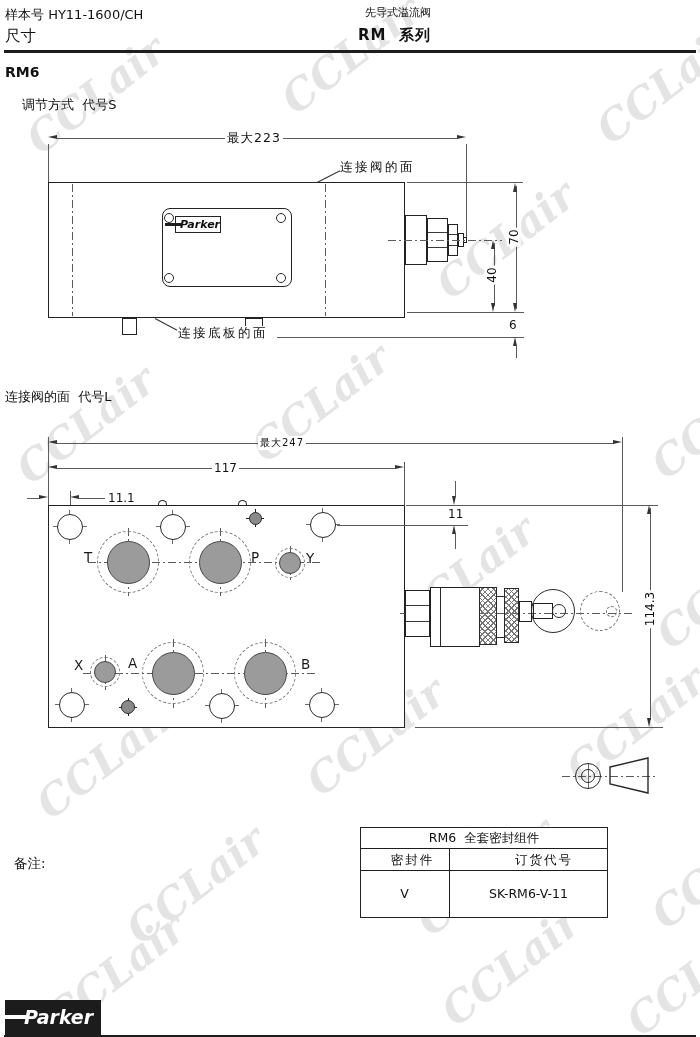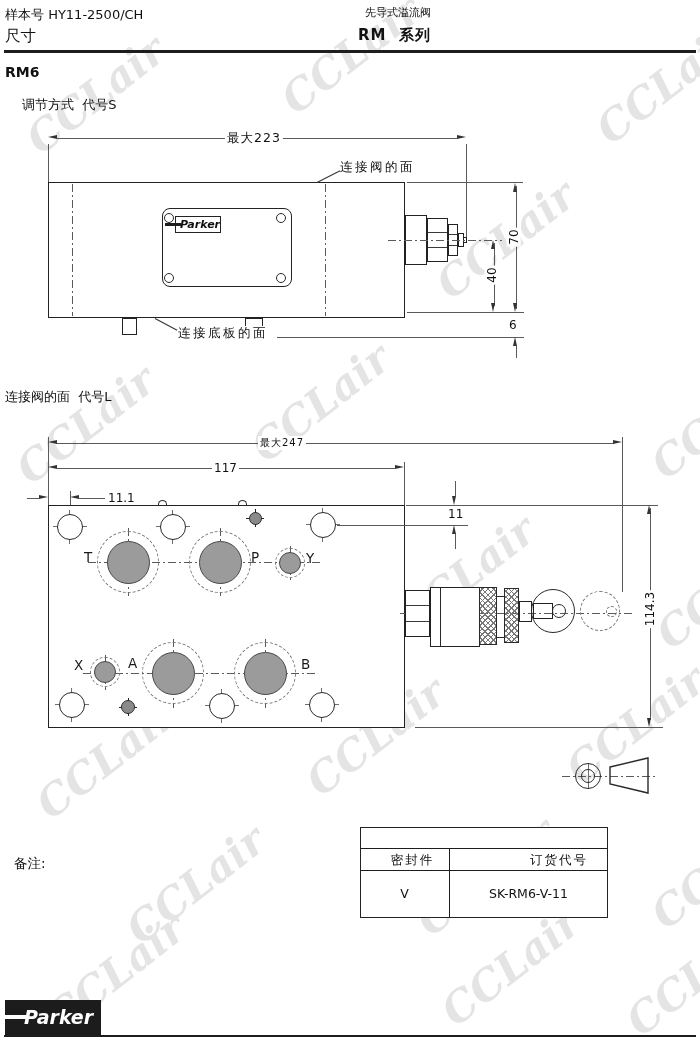--- a/index.html
+++ b/index.html
@@ -62,21 +62,21 @@
   <span class="wm" style="left:25px;top:735px">CCLair</span>
   <span class="wm" style="left:295px;top:712px">CCLair</span>
   <span class="wm" style="left:555px;top:700px">CCLair</span>
   <span class="wm" style="left:115px;top:860px">CCLair</span>
   <span class="wm" style="left:405px;top:852px">CCLair</span>
   <span class="wm" style="left:640px;top:845px">CCLair</span>
   <span class="wm" style="left:35px;top:948px">CCLair</span>
   <span class="wm" style="left:430px;top:942px">CCLair</span>
   <span class="wm" style="left:615px;top:952px">CCLair</span>
 
-  <span class="hdr" style="left:5px;top:6px;font-size:13px">样本号 HY11-2500/CH</span>
+  <span class="hdr" style="left:5px;top:6px;font-size:13px">样本号 HY11-1600/CH</span>
   <span class="hdr" style="left:5px;top:26px;font-size:15.5px">尺寸</span>
   <span class="hdr" style="left:365px;top:5px;font-size:11px">先导式溢流阀</span>
   <span class="hdr" style="left:358px;top:26px;font-size:15px;font-weight:600;letter-spacing:1px">RM  系列</span>
   <div class="HL" style="left:4px;top:50px;width:692px;height:3px"></div>
 
   <span class="hdr" style="left:5px;top:64px;font-size:14px;font-weight:700">RM6</span>
   <span class="cap" style="left:22px;top:96px">调节方式  代号S</span>
 
   <div class="vl" style="left:48px;top:144px;height:38px"></div>
   <div class="vl" style="left:466px;top:144px;height:93px"></div>
@@ -249,22 +249,23 @@
   <div class="ci nb" style="left:575px;top:763px;width:26px;height:26px;background:transparent"></div>
   <div class="ci nb" style="left:581px;top:769px;width:14px;height:14px;border-width:1.1px;background:transparent"></div>
   <svg class="A" style="left:608px;top:755px" width="44" height="42">
     <polygon points="2,12 40,3 40,38 2,29" fill="none" stroke="#2a2a2a" stroke-width="1.4"></polygon>
   </svg>
 
   <div class="bx" style="left:360px;top:827px;width:248px;height:91px;border-width:1.3px"></div>
   <div class="HL" style="left:361px;top:848px;width:246px;height:1.2px"></div>
   <div class="HL" style="left:361px;top:870px;width:246px;height:1.2px"></div>
   <div class="HL" style="left:449px;top:849px;width:1.2px;height:68px"></div>
+  <span class="tcell" style="left:360px;top:830px;width:248px">RM6  全套密封组件</span>
   <span class="tcell" style="left:368px;top:852px;width:89px;letter-spacing:2px">密封件</span>
-  <span class="tcell" style="left:471px;top:852px;width:176px;letter-spacing:2px">订货代号</span>
+  <span class="tcell" style="left:456px;top:852px;width:176px;letter-spacing:2px">订货代号</span>
   <span class="tcell" style="left:360px;top:886px;width:89px">V</span>
   <span class="tcell" style="left:449px;top:886px;width:159px">SK-RM6-V-11</span>
 
   <span class="cap" style="left:14px;top:855px;font-size:13.5px">备注:</span>
 
   <div class="A" style="left:5px;top:1000px;width:96px;height:35px;background:#1c1c1c">
     <div class="A" style="left:-1px;top:15px;width:23px;height:3.5px;background:#fff"></div>
     <span class="A" style="left:19px;top:6px;font-size:19px;font-weight:800;font-style:italic;color:#fff">Parker</span>
   </div>
   <div class="HL" style="left:4px;top:1035px;width:692px;height:1.6px"></div>

